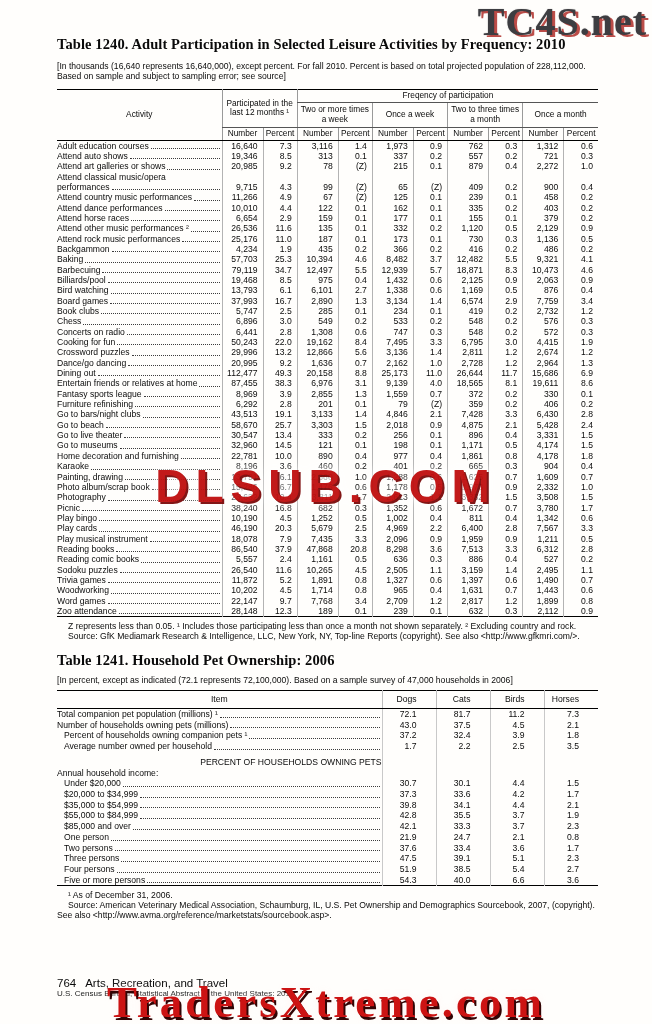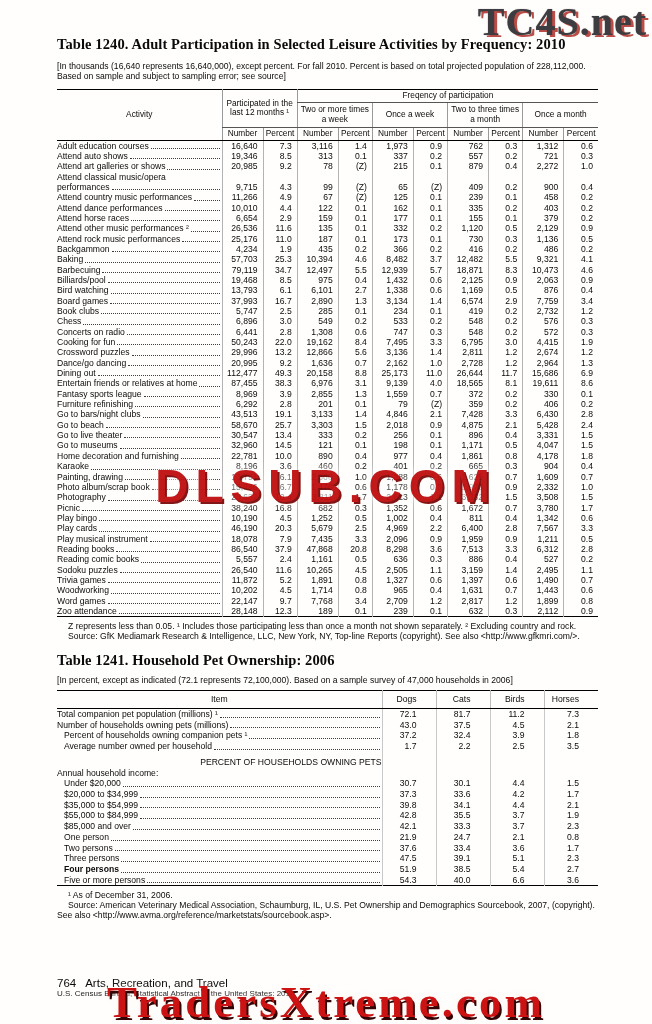--- a/index.html
+++ b/index.html
@@ -639,21 +639,21 @@
             </div>
           </td>
           <td class="num">32,960</td>
           <td class="num">14.5</td>
           <td class="num">121</td>
           <td class="num">0.1</td>
           <td class="num">198</td>
           <td class="num">0.1</td>
           <td class="num">1,171</td>
           <td class="num">0.5</td>
-          <td class="num">4,047</td>
+          <td class="num">4,174</td>
           <td class="num">1.5</td>
         </tr>
         <tr>
           <td>
             <div class="aw">
               <span class="al">Home decoration and furnishing</span>
               <span class="dots"></span>
             </div>
           </td>
           <td class="num">22,781</td>
@@ -1120,21 +1120,21 @@
             </div>
           </td>
           <td class="num2">47.5</td>
           <td class="num2">39.1</td>
           <td class="num2">5.1</td>
           <td class="num2">2.3</td>
         </tr>
         <tr>
           <td>
             <div class="aw">
-              <span class="al" style="padding-left: 7px; font-weight: bold;">Four persons</span>
+              <span class="al" style="padding-left: 7px;">Four persons</span>
               <span class="dots"></span>
             </div>
           </td>
           <td class="num2">51.9</td>
           <td class="num2">38.5</td>
           <td class="num2">5.4</td>
           <td class="num2">2.7</td>
         </tr>
         <tr>
           <td>

